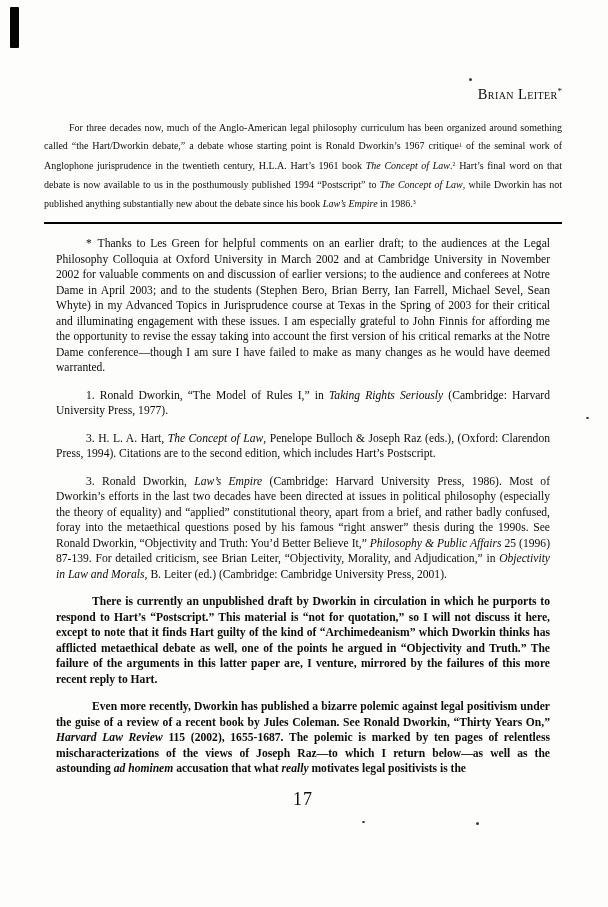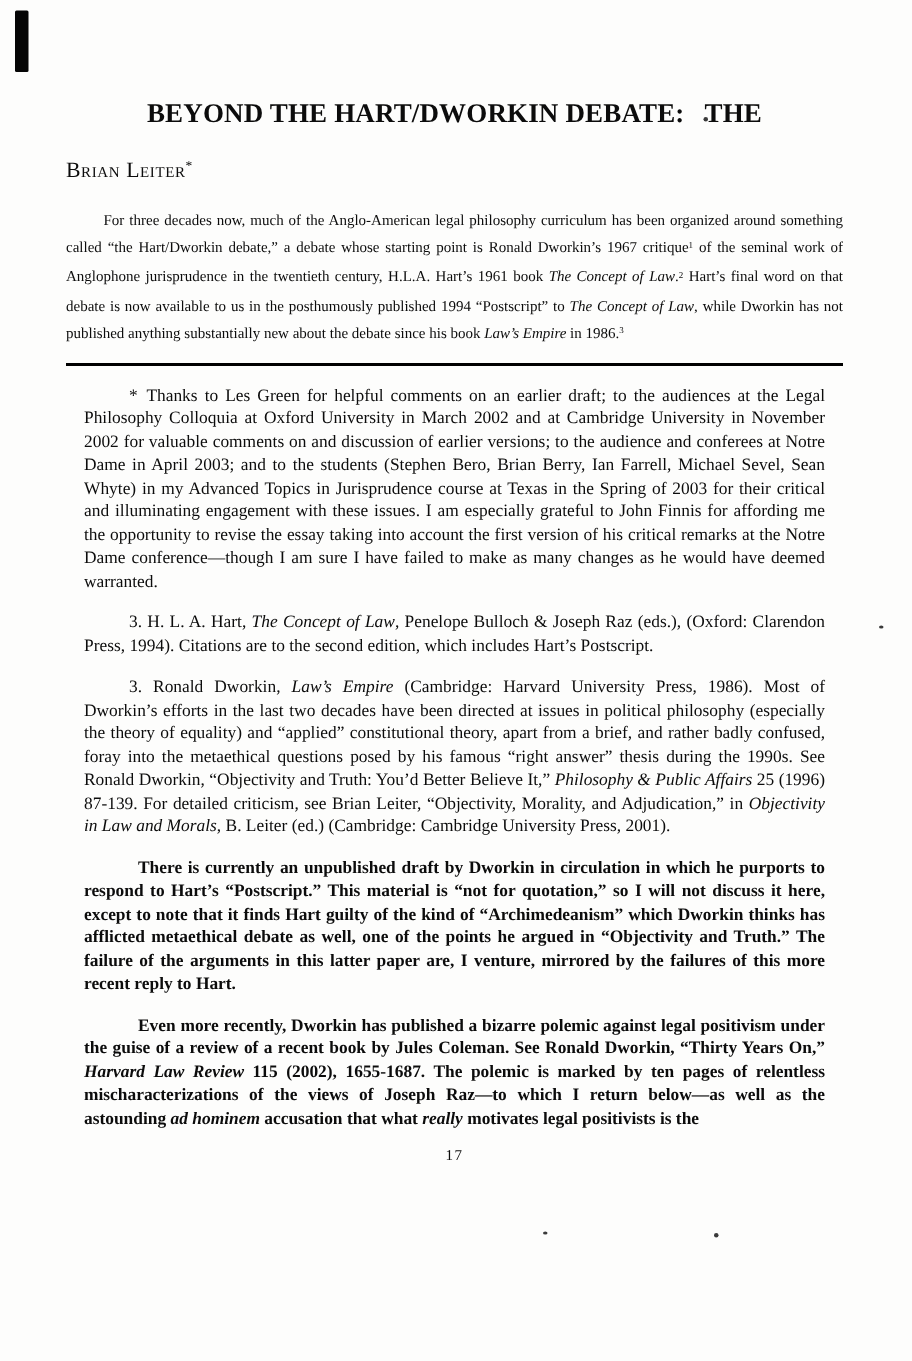--- a/index.html
+++ b/index.html
@@ -20,21 +20,21 @@
     margin: 0;
     padding-top: 66px;
     text-align: center;
     font-size: 18px;
     font-weight: bold;
     line-height: 19.5px;
     letter-spacing: 0.1px;
   }
   .author-line {
     margin-top: 20px;
-    text-align: left;
+    text-align: right;
     font-size: 14.5px;
   }
   .smallcaps { font-variant: small-caps; letter-spacing: 0.4px; }
   .author-line sup {
     font-size: 62%;
     vertical-align: baseline;
     position: relative;
     top: -0.55em;
   }
   .body-para {
@@ -60,21 +60,21 @@
     margin-top: 6px;
     font-size: 11.6px;
     line-height: 15.5px;
     text-align: justify;
   }
   .footnotes p { margin: 12px; text-indent: 30px; }
   .footnotes p.cont { text-indent: 36px; font-weight: bold; }
   .page-number {
     margin-top: 9px;
     text-align: center;
-    font-size: 10px;
+    font-size: 18px;
     letter-spacing: 1px;
   }
   
   .scan-mark {
     position: absolute;
     left: 10px; top: 7px;
     width: 9px; height: 41px;
     background: #050505;
     border-radius: 1px;
   }
@@ -91,33 +91,33 @@
 
   <div class="scan-mark"></div>
   <div class="speck speck-a"></div>
   <div class="speck speck-b"></div>
   <div class="speck speck-c"></div>
   <div class="speck speck-d"></div>
 
   <div class="content">
 
     <h1 class="paper-title">
-      <div>BEYOND THE HART/DWORKIN DEBATE:  THE</div>
     </h1>
 
     <div class="author-line">
       <span class="smallcaps">Brian Leiter</span><sup>*</sup>
     </div>
 
     <p class="body-para"><span>For three decades now, much of the Anglo-American legal philosophy curriculum has been organized around something called “the Hart/Dworkin debate,” a debate whose starting point is Ronald Dworkin’s 1967 critique</span><sup>1</sup><span> of the seminal work of Anglophone jurisprudence in the twentieth century, H.L.A. Hart’s 1961 book </span><span class="it">The Concept of Law</span><span>.</span><sup>2</sup><span> Hart’s final word on that debate is now available to us in the posthumously published 1994 “Postscript” to </span><span class="it">The Concept of Law</span><span>, while Dworkin has not published anything substantially new about the debate since his book </span><span class="it">Law’s Empire</span><span> in 1986.</span><sup>3</sup></p>
 
     <hr class="fn-rule">
 
     <div class="footnotes">
       <p><span>* Thanks to Les Green for helpful comments on an earlier draft; to the audiences at the Legal Philosophy Colloquia at Oxford University in March 2002 and at Cambridge University in November 2002 for valuable comments on and discussion of earlier versions; to the audience and conferees at Notre Dame in April 2003; and to the students (Stephen Bero, Brian Berry, Ian Farrell, Michael Sevel, Sean Whyte) in my Advanced Topics in Jurisprudence course at Texas in the Spring of 2003 for their critical and illuminating engagement with these issues.  I am especially grateful to John Finnis for affording me the opportunity to revise the essay taking into account the first version of his critical remarks at the Notre Dame conference—though I am sure I have failed to make as many changes as he would have deemed warranted.</span></p>
+      <p><span>1.  Ronald Dworkin, “The Model of Rules I,” in </span><span class="it">Taking Rights Seriously</span><span> (Cambridge: Harvard University Press, 1977).</span></p>
       <p><span>3.  H. L. A. Hart, </span><span class="it">The Concept of Law</span><span>, Penelope Bulloch &amp; Joseph Raz (eds.), (Oxford: Clarendon Press, 1994).  Citations are to the second edition, which includes Hart’s Postscript.</span></p>
       <p><span>3.  Ronald Dworkin, </span><span class="it">Law’s Empire</span><span> (Cambridge: Harvard University Press, 1986).  Most of Dworkin’s efforts in the last two decades have been directed at issues in political philosophy (especially the theory of equality) and “applied” constitutional theory, apart from a brief, and rather badly confused, foray into the metaethical questions posed by his famous “right answer” thesis during the 1990s.  See Ronald Dworkin, “Objectivity and Truth: You’d Better Believe It,” </span><span class="it">Philosophy &amp; Public Affairs</span><span> 25 (1996) 87-139.   For detailed criticism, see Brian Leiter, “Objectivity, Morality, and Adjudication,” in </span><span class="it">Objectivity in Law and Morals</span><span>, B. Leiter (ed.) (Cambridge: Cambridge University Press, 2001).</span></p>
       <p class="cont"><span>There is currently an unpublished draft by Dworkin in circulation in which he purports to respond to Hart’s “Postscript.”  This material is “not for quotation,” so I will not discuss it here, except to note that it finds Hart guilty of the kind of “Archimedeanism” which Dworkin thinks has afflicted metaethical debate as well, one of the points he argued in “Objectivity and Truth.”  The failure of the arguments in this latter paper are, I venture, mirrored by the failures of this more recent reply to Hart.</span></p>
       <p class="cont"><span>Even more recently, Dworkin has published a bizarre polemic against legal positivism under the guise of a review of a recent book by Jules Coleman.  See Ronald Dworkin, “Thirty Years On,” </span><span class="it">Harvard Law Review</span><span> 115 (2002), 1655-1687.   The polemic is marked by ten pages of relentless mischaracterizations of the views of Joseph Raz—to which I return below—as well as the astounding </span><span class="it">ad hominem</span><span> accusation that what </span><span class="it">really</span><span> motivates legal positivists is the</span></p>
     </div>
 
     <div class="page-number">17</div>
 
   </div>
 </div>

